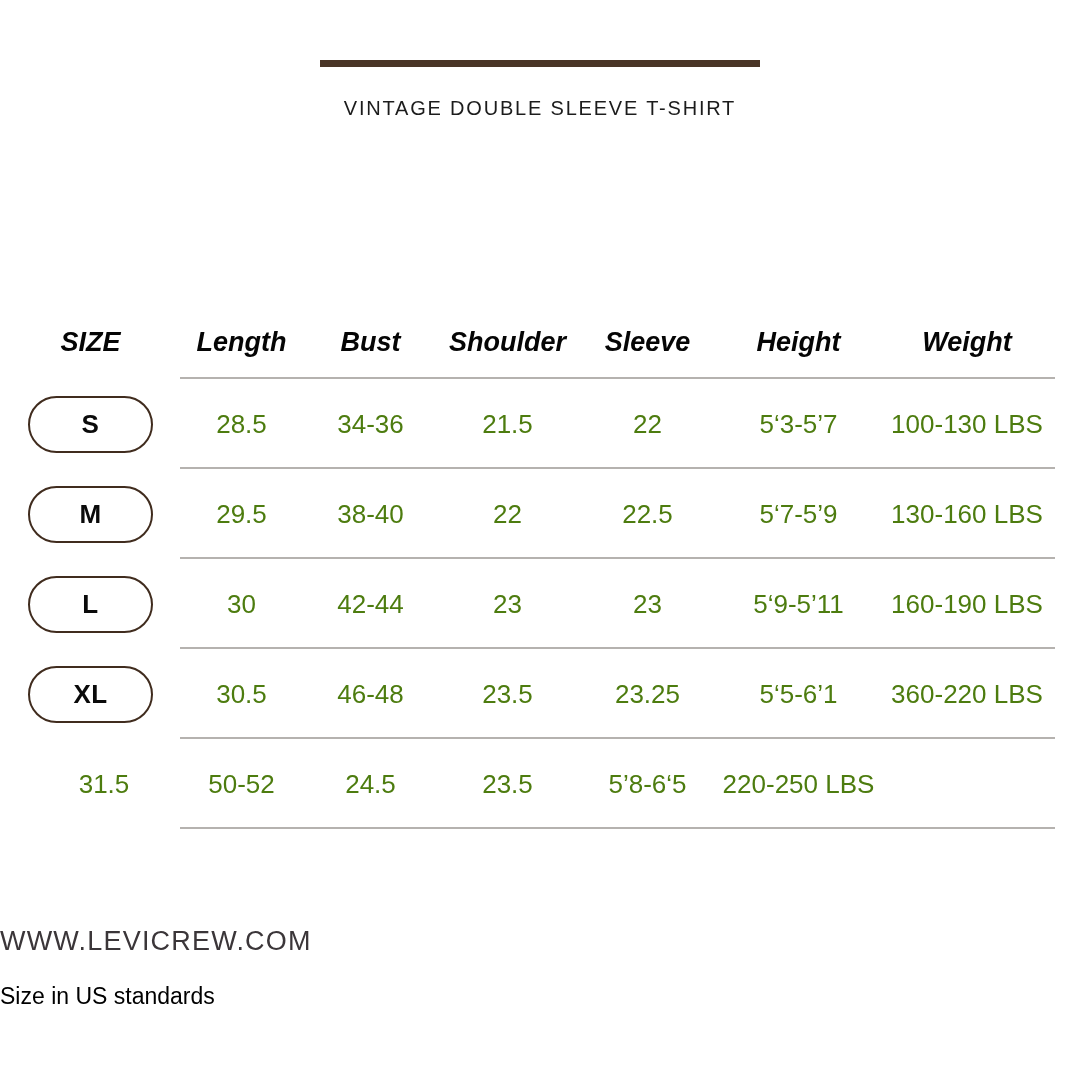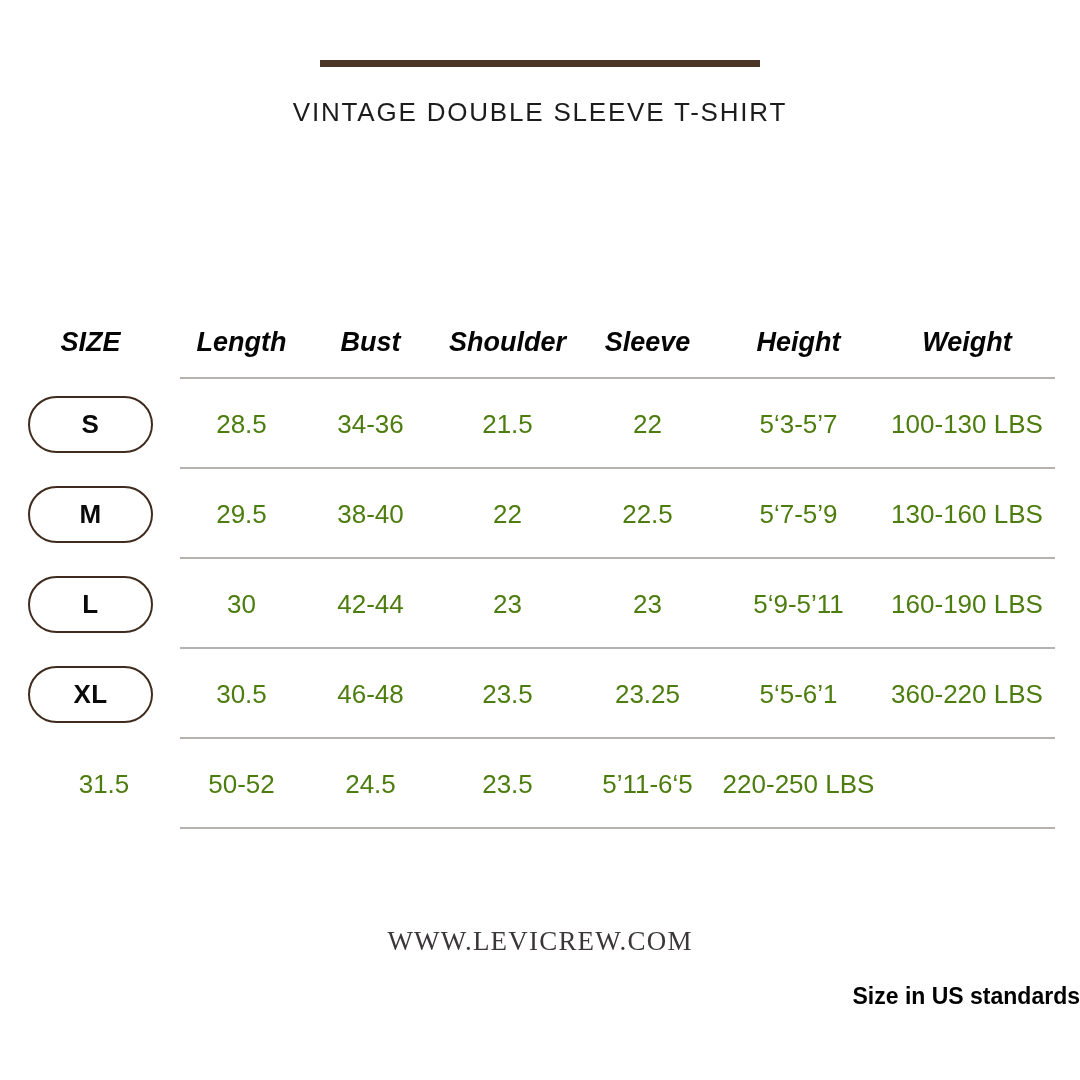--- a/index.html
+++ b/index.html
@@ -33,21 +33,21 @@
     color: #0a0a0a;
   }
   .title-underline {
     width: 440px;
     height: 7px;
     margin: 26px auto 0;
     background: #4a3527;
   }
   .page-subtitle {
     margin-top: 30px;
-    font-size: 26px;
+    font-size: 20px;
     letter-spacing: 1.8px;
     color: #1c1c1c;
     font-weight: normal;
   }
 
   
   .size-table {
     position: absolute;
     left: 28px;
     top: 305px;
@@ -104,35 +104,33 @@
     height: 2px;
     background: #b5b2af;
   }
 
   
   .footer-website {
     position: absolute;
     top: 926px;
     left: 0;
     right: 0;
-    text-align: center;
+    text-align: left;
     font-size: 27px;
     letter-spacing: 1.2px;
     color: #3b3639;
-    font-family: Liberation Serif, serif;
   }
   .footer-note {
     position: absolute;
     top: 983px;
     left: 0;
     right: 0;
-    text-align: right;
+    text-align: left;
     font-size: 23px;
     color: #000000;
-    font-weight: bold;
   }
 </style>
 </head>
 <body>
 
 <div class="canvas">
 
   <div class="header-block">
     <div class="title-underline"></div>
     <div class="page-subtitle">VINTAGE DOUBLE SLEEVE T-SHIRT</div>
@@ -209,21 +207,21 @@
       <div class="cell">5‘5-6’1</div>
       <div class="cell">360-220 LBS</div>
       <div class="divider"></div>
     </div>
 
     <div class="trow">
       <div class="cell">31.5</div>
       <div class="cell">50-52</div>
       <div class="cell">24.5</div>
       <div class="cell">23.5</div>
-      <div class="cell">5’11-6‘5</div>
+      <div class="cell">5’8-6‘5</div>
       <div class="cell">220-250 LBS</div>
       <div class="divider"></div>
     </div>
 
   </div>
 
   <div class="footer-website">WWW.LEVICREW.COM</div>
   <div class="footer-note">Size in US standards</div>
 
 </div>

